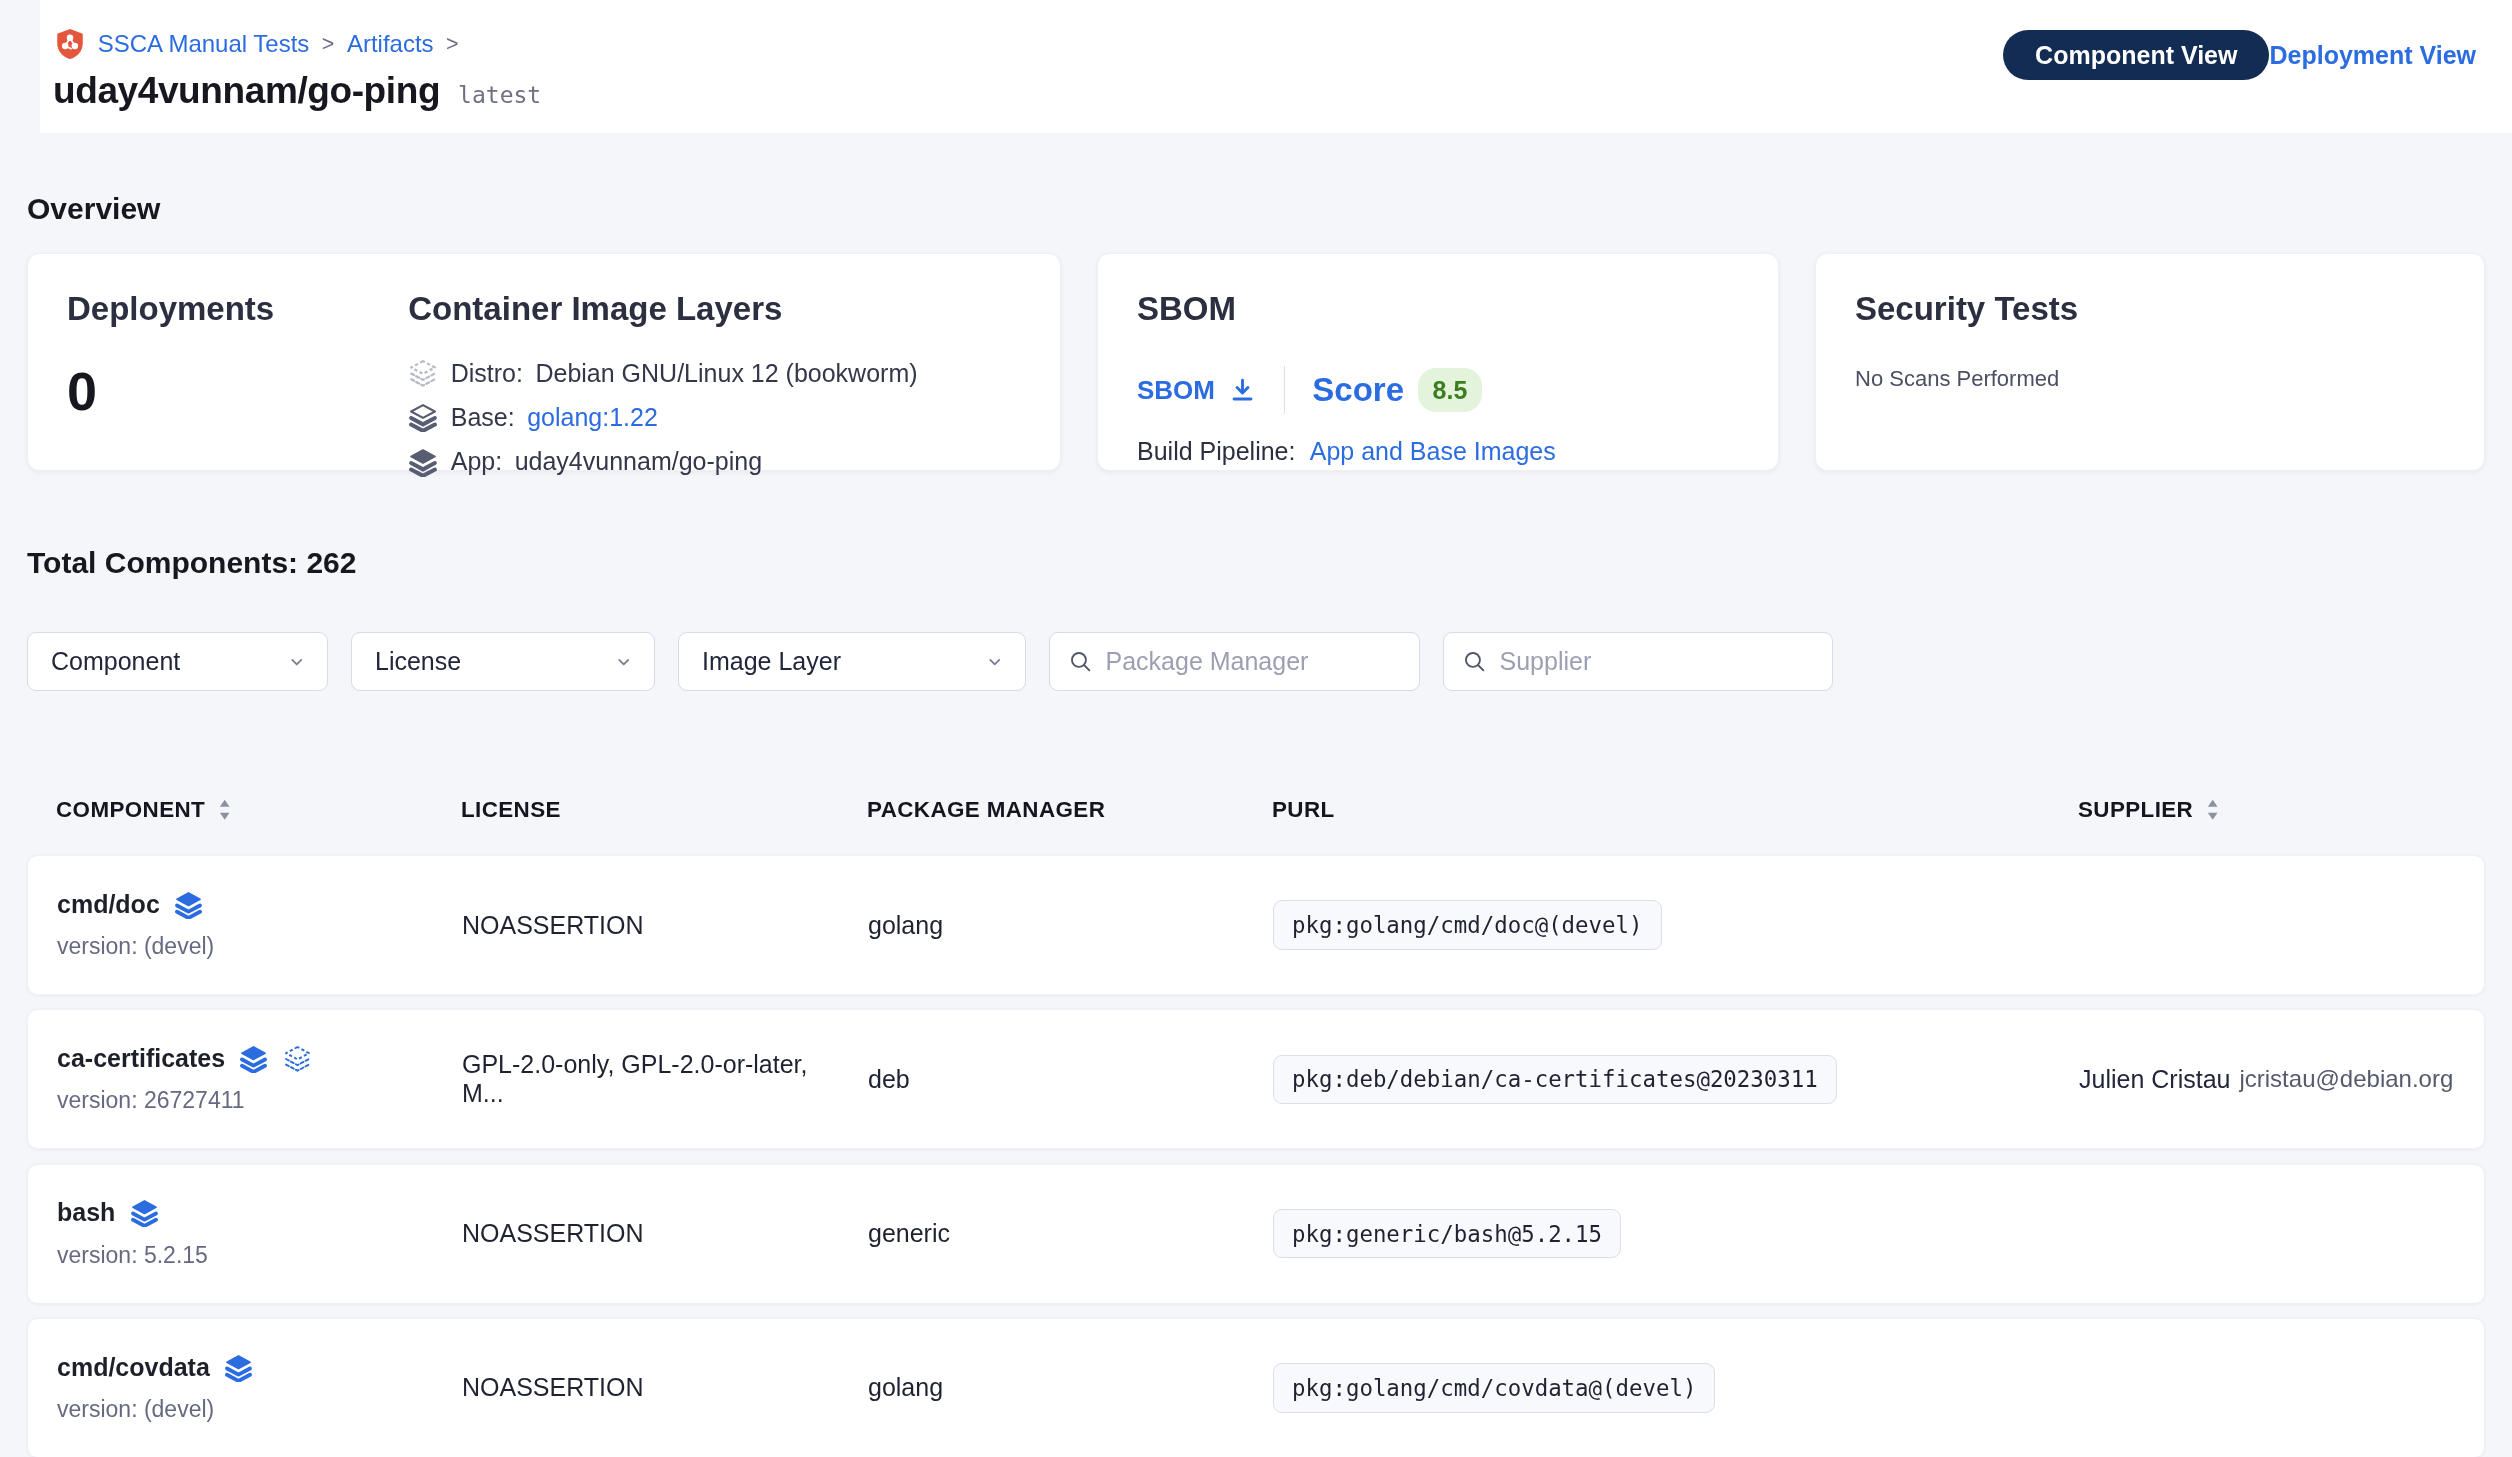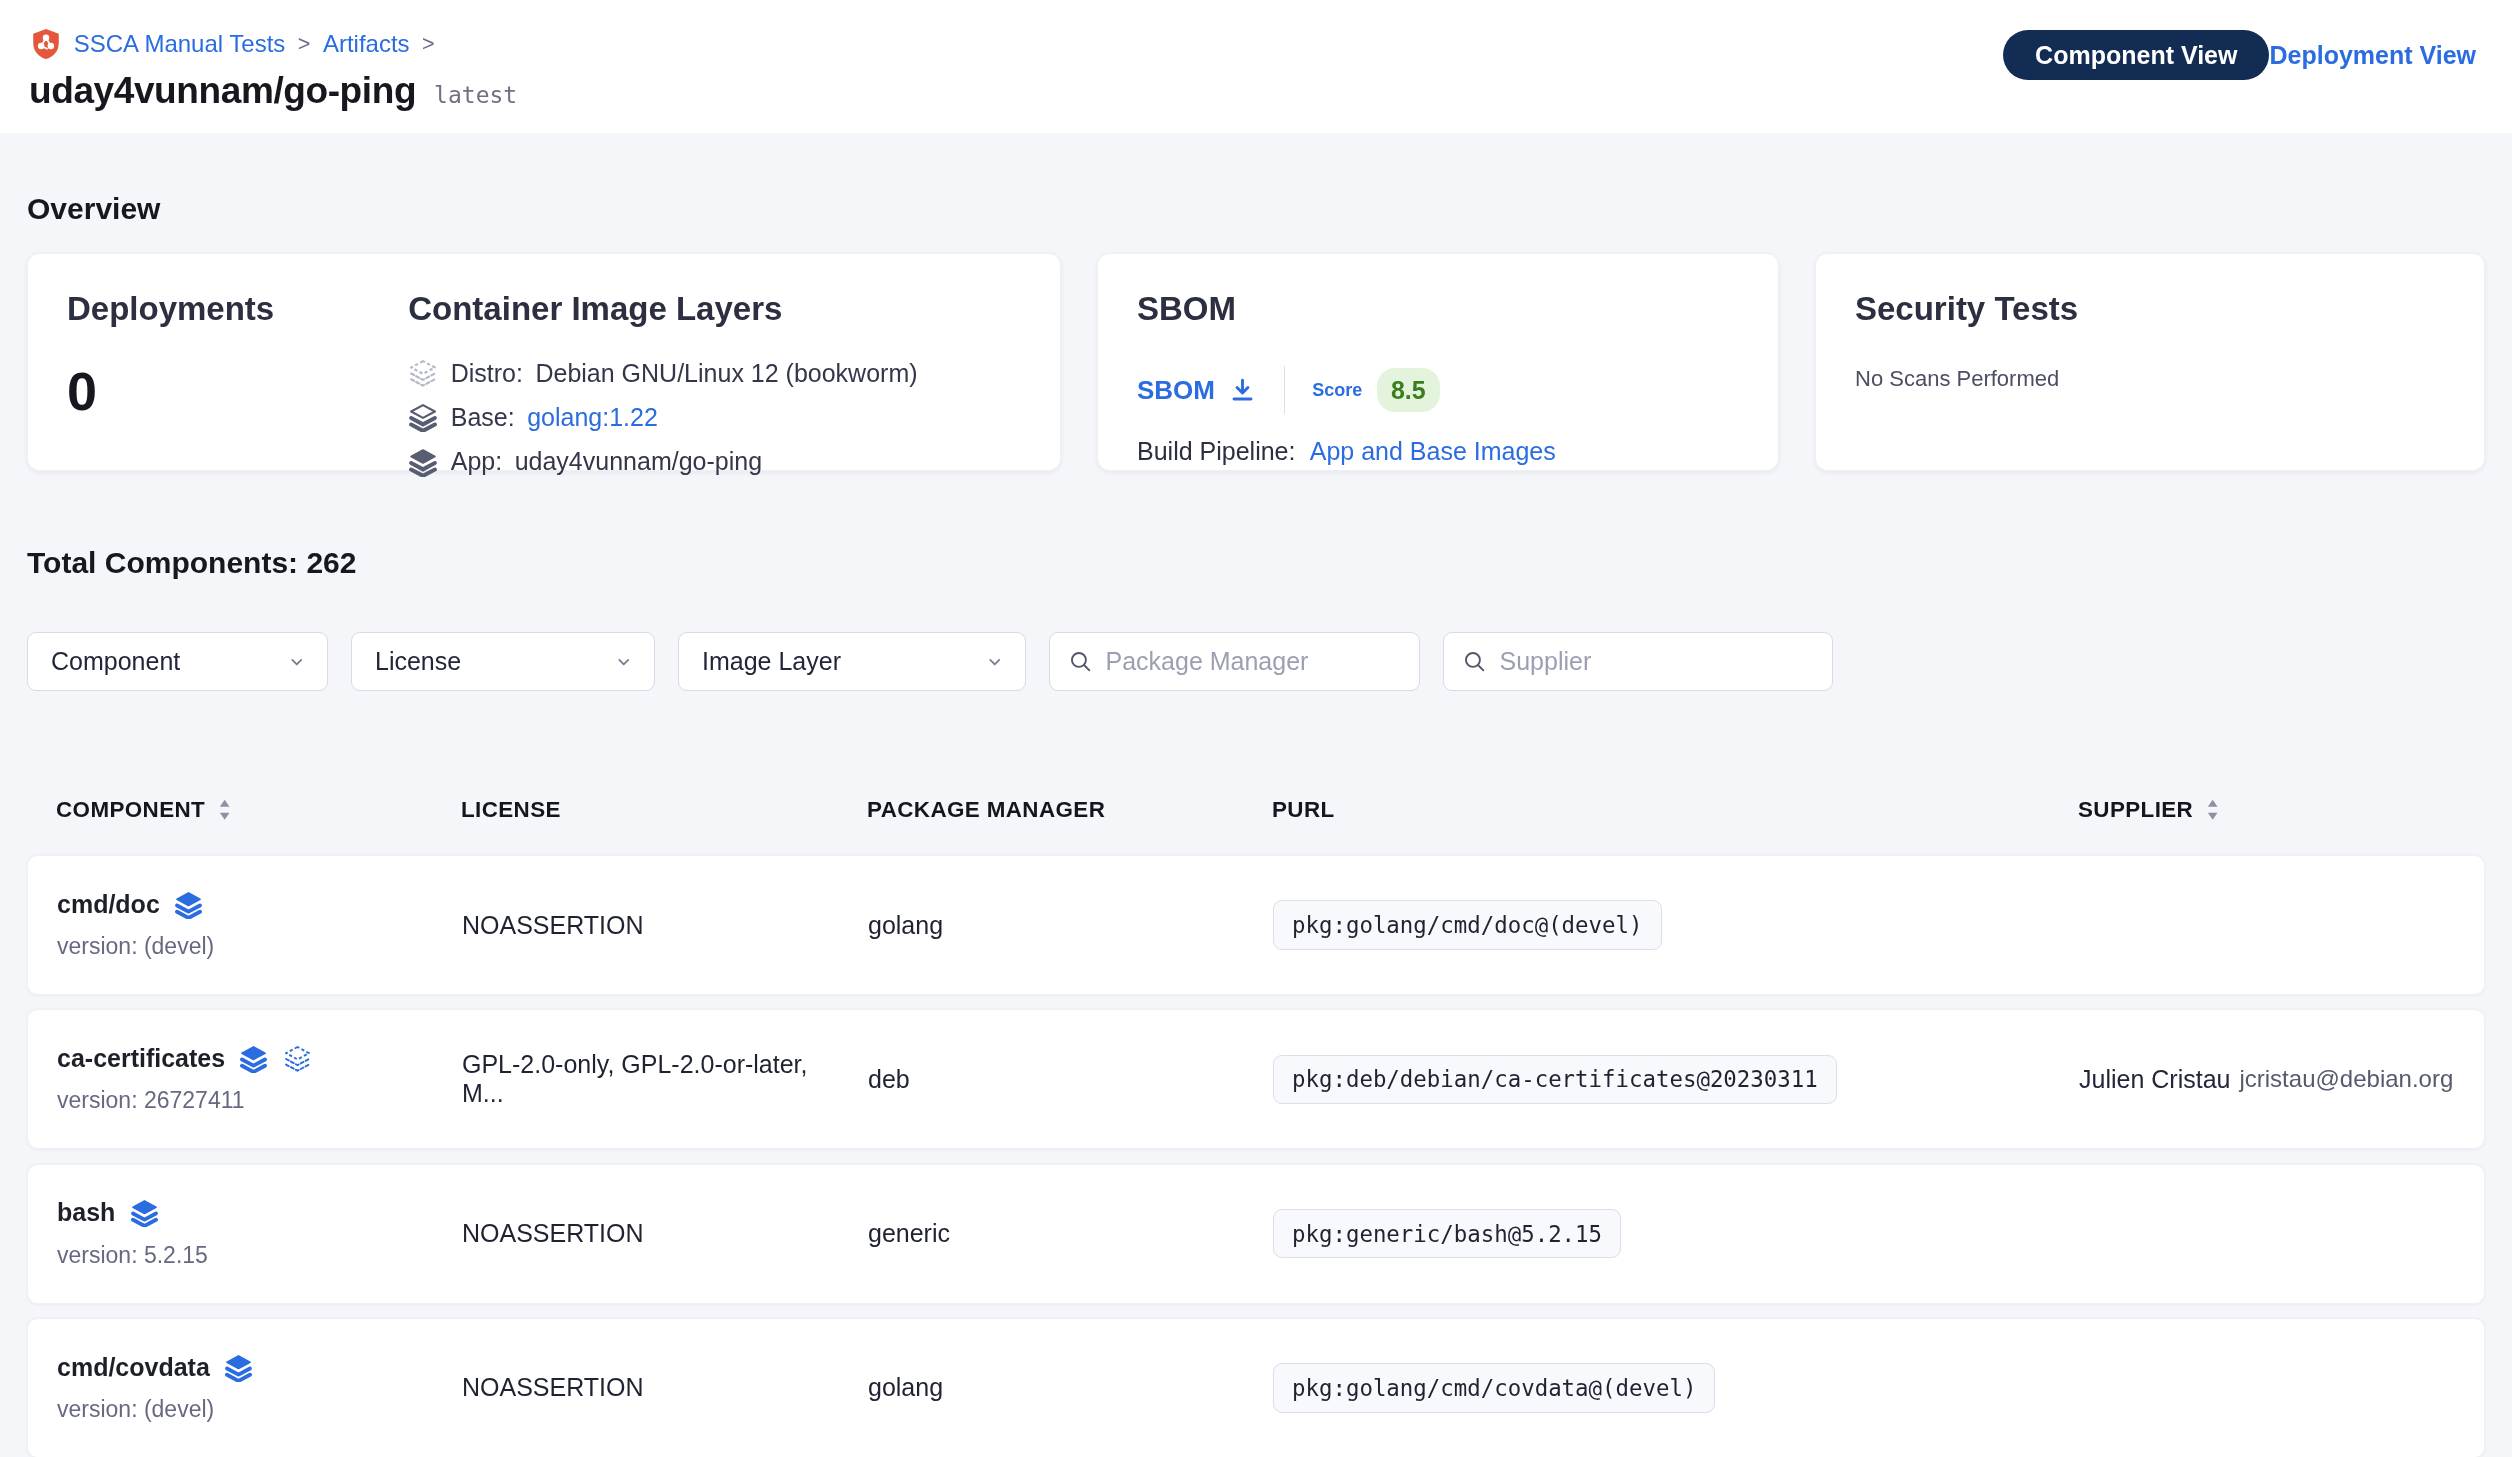--- a/index.html
+++ b/index.html
@@ -8,22 +8,23 @@
     font-family:"Liberation Sans", sans-serif;
     background:#f5f6fa;
     color:#1d2029;
   }
   .mono { font-family:"DejaVu Sans Mono", monospace; }
 
   
   .topbar {
     background:#ffffff;
     height:133px;
-    padding:27px 39px 0 29px;
+    padding:27px 39px 0 13px;
     position:relative;
+    margin-left:40px;
   }
   .breadcrumb { display:flex; align-items:center; gap:10.7px; font-size:24px; }
   .breadcrumb .crumb { color:#2b6ce0; cursor:pointer; }
   .breadcrumb .sep { color:#6b6d85; font-size:21.5px; padding:0 1.8px; }
   .shield { width:34px; height:34px; flex:0 0 auto; }
   .title-row { display:flex; align-items:baseline; margin-top:9px; }
   .artifact-title { font-size:37px; font-weight:700; color:#17181f; letter-spacing:-0.4px; }
   .artifact-tag { font-family:"DejaVu Sans Mono", monospace; font-size:23px; color:#6f7183; margin-left:18px; }
   .view-toggle { position:absolute; right:36px; top:30px; display:flex; align-items:center; }
   .pill-active {
@@ -48,21 +49,21 @@
   .deploy-value { font-size:54px; font-weight:700; color:#17181f; margin-top:32px; }
   .layer-rows { margin-top:30px; display:flex; flex-direction:column; gap:14.3px; }
   .layer-row { display:flex; align-items:center; gap:12.5px; font-size:25px; color:#34374a; }
   .layer-row .lnk { color:#2b6ce0; cursor:pointer; }
   .lyr-ic { width:30px; height:30px; flex:0 0 auto; }
 
   .sbom-line { display:flex; align-items:center; margin-top:38px; }
   .sbom-link { display:flex; align-items:center; gap:12.5px; color:#2b6ce0; font-weight:700; font-size:26px; cursor:pointer; }
   .dl-ic { width:29px; height:29px; }
   .vdiv { width:1.8px; height:48px; background:#dcdee8; margin:0 27px; }
-  .score-label { color:#2b6ce0; font-weight:700; font-size:18px; }
+  .score-label { color:#2b6ce0; font-weight:700; font-size:33px; }
   .score-badge {
     background:#e4f4dc; color:#3c7d1f; font-weight:700; font-size:25px;
     border-radius:18px; padding:7.2px 14.3px; margin-left:14.3px;text-align:center;
   }
   .bp-line { margin-top:23px; font-size:25px; color:#2b2f40; display:flex; gap:14.3px; }
   .bp-link { color:#2b6ce0; cursor:pointer; }
   .sec-status { margin-top:38px; font-size:22px; color:#4c4f63; }
 
   .total-heading { margin-top:75px; }
 

